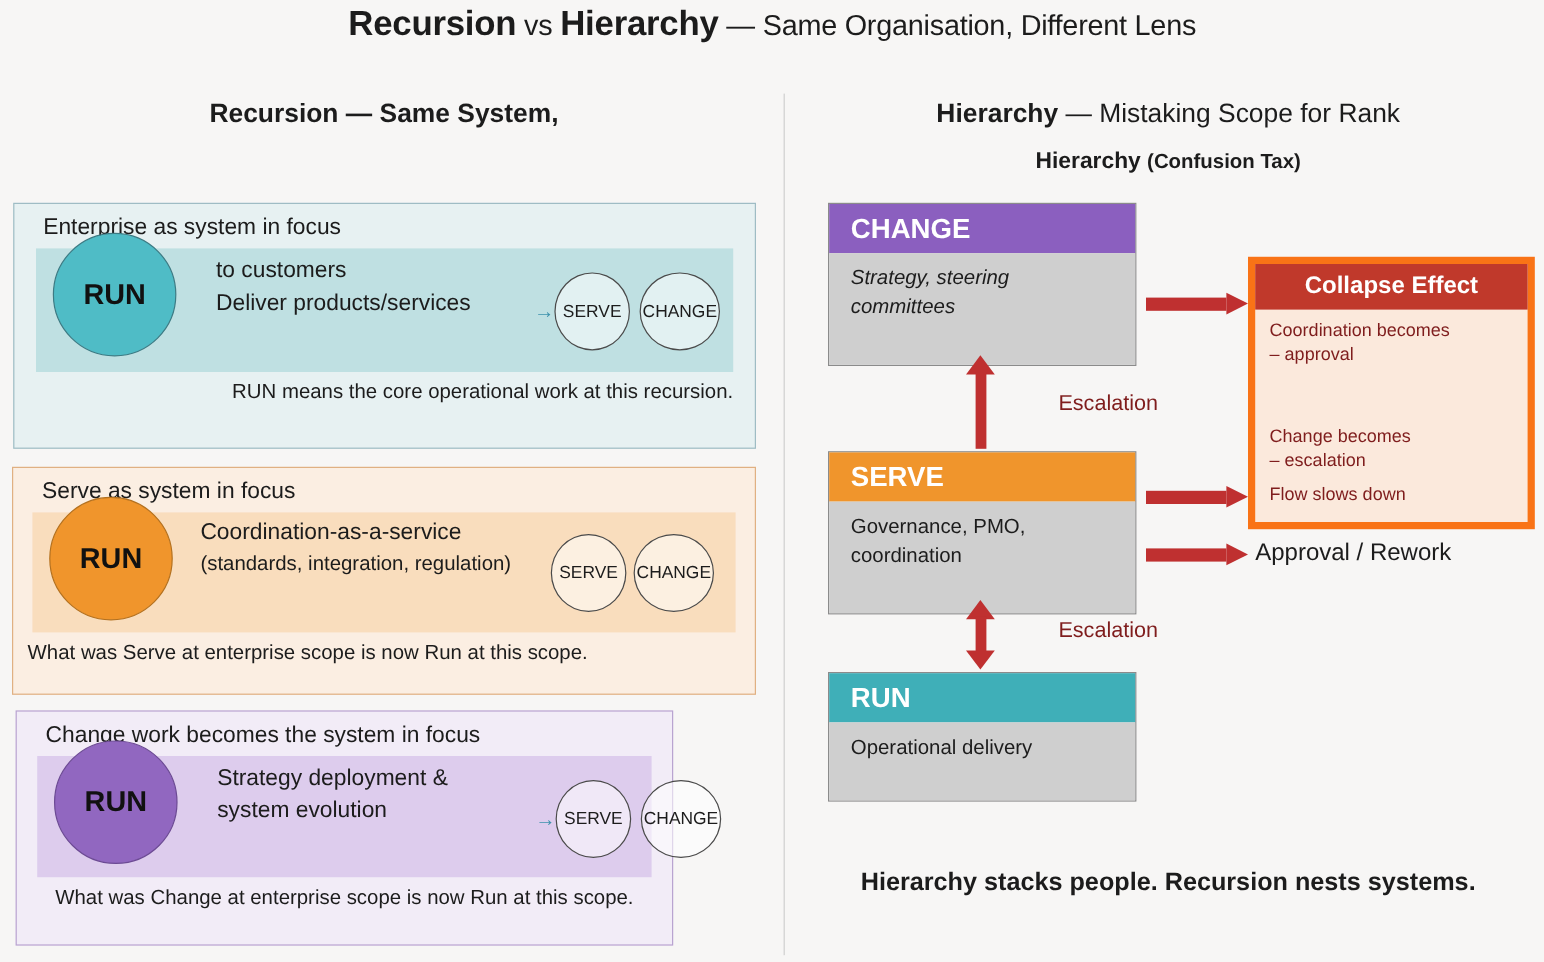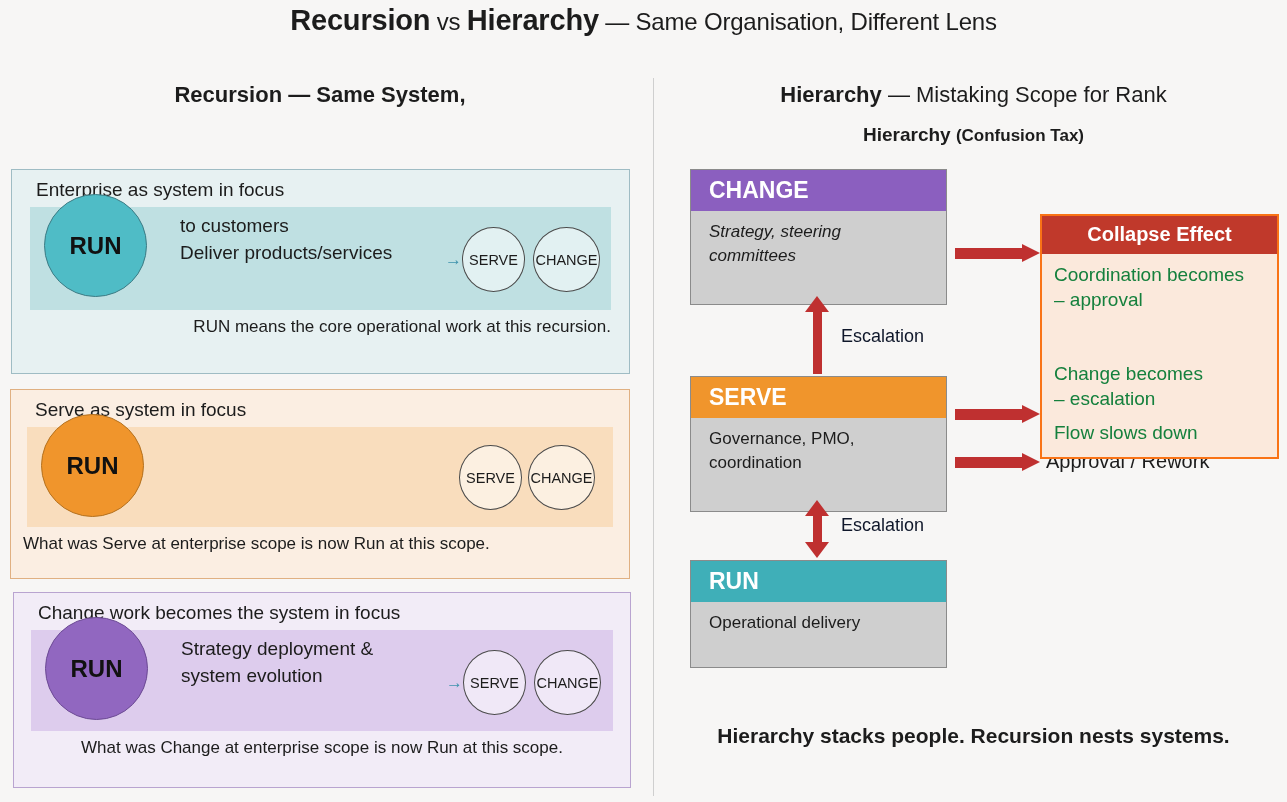--- a/index.html
+++ b/index.html
@@ -43,21 +43,21 @@
   .card .footer{font-size:17px;padding:7px 12px 8px 12px;}
 
   #card-run{left:11px;top:169px;width:619px;height:205px;background:#e7f1f2;border-color:#9fbcc4;}
   #card-run .inner{margin:0 18px;height:103px;background:#bfe0e2;}
   #card-run .footer{text-align:right;padding-right:18px;}
 
   #card-serve{left:10px;top:389px;width:620px;height:190px;background:#fbeee2;border-color:#e0b082;}
   #card-serve .inner{margin:0 16px;height:100px;background:#f9ddbd;}
   #card-serve .footer{}
 
-  #card-change{left:13px;top:592px;width:618px;height:196px;background:#f2ecf7;border-color:#b9a4d0;}
+  #card-change{left:13px;top:592px;width:548px;height:196px;background:#f2ecf7;border-color:#b9a4d0;}
   #card-change .inner{margin:0 17px;height:101px;background:#ddcced;}
   #card-change .footer{text-align:center;}
 
   
   .run-circle{
     position:absolute;left:14px;top:-13px;width:101px;height:101px;border-radius:50%;
     display:flex;align-items:center;justify-content:center;
     font-size:24px;font-weight:bold;color:#111;border:1px solid #5a6a70;
   }
   #card-run .run-circle{background:#4fbcc6;border-color:#3c7b84;}
@@ -106,21 +106,21 @@
   }
   .v-arrow .head-down{
     position:absolute;left:0;bottom:0;width:0;height:0;
     border-left:12.5px solid transparent;border-right:12.5px solid transparent;
     border-top:16px solid #bf3030;
   }
   #esc1{left:805px;top:296px;width:25px;height:78px;}
   #esc1 .shaft{top:14px;height:64px;}
   #esc2{left:805px;top:500px;width:25px;height:58px;}
   #esc2 .shaft{top:14px;height:30px;}
-  .esc-label{position:absolute;font-size:18px;color:#0f172a;}
+  .esc-label{position:absolute;font-size:18px;color:#7f1d1d;margin-left:41px;}
   #esc1-label{left:841px;top:326px;}
   #esc2-label{left:841px;top:515px;}
 
   
   .h-arrow{position:absolute;height:18px;}
   .h-arrow .shaft{position:absolute;left:0;top:4px;height:11px;background:#bf3030;}
   .h-arrow .head{
     position:absolute;top:0;width:0;height:0;
     border-top:9px solid transparent;border-bottom:9px solid transparent;
     border-left:18px solid #bf3030;
@@ -132,29 +132,29 @@
   #arr-serve .shaft{width:67px;}
   #arr-serve .head{left:67px;}
   #arr-rework{left:955px;top:453px;width:85px;}
   #arr-rework .shaft{width:67px;}
   #arr-rework .head{left:67px;}
   #rework-label{position:absolute;left:1046px;top:450px;font-size:20px;color:#1c1c1c;white-space:nowrap;}
 
   
   #collapse{
     position:absolute;left:1040px;top:214px;width:239px;
-    border:2px solid #f97316;box-sizing:border-box;background:#fbe9dc;
+    border:6px solid #f97316;box-sizing:border-box;background:#fbe9dc;
   }
   #collapse .c-head{
     background:#c0392b;color:#fff;font-size:20px;font-weight:bold;
     text-align:center;padding:7px 0 8px 0;
   }
   #collapse .c-body{padding:8px 12px 10px 12px;}
   #collapse .c-item{
-    color:#15803d;font-size:19px;line-height:1.33;margin-bottom:9px;
+    color:#7f1d1d;font-size:15px;line-height:1.33;margin-bottom:9px;
   }
   #collapse .c-item:last-child{margin-bottom:2px;}
 
   
   #bottom-caption{
     position:absolute;left:660px;top:724px;width:627px;
     text-align:center;font-size:21px;font-weight:bold;white-space:nowrap;
   }
 </style>
 </head>
@@ -191,20 +191,24 @@
       <div class="oc" style="left:432px;top:20px;">SERVE</div>
       <div class="oc wide" style="left:503px;top:20px;">CHANGE</div>
     </div>
     <div class="footer">RUN means the core operational work at this recursion.</div>
   </div>
 
   <div class="card" id="card-serve">
     <div class="card-title">Serve as system in focus</div>
     <div class="inner">
       <div class="run-circle">RUN</div>
+      <div class="desc" style="left:140px;top:4px;">
+        <div>Coordination-as-a-service</div>
+        <div class="small">(standards, integration, regulation)</div>
+      </div>
       <div class="oc" style="left:432px;top:18px;">SERVE</div>
       <div class="oc wide" style="left:501px;top:18px;">CHANGE</div>
     </div>
     <div class="footer">What was Serve at enterprise scope is now Run at this scope.</div>
   </div>
 
   <div class="card" id="card-change">
     <div class="card-title">Change work becomes the system in focus</div>
     <div class="inner">
       <div class="run-circle">RUN</div>

